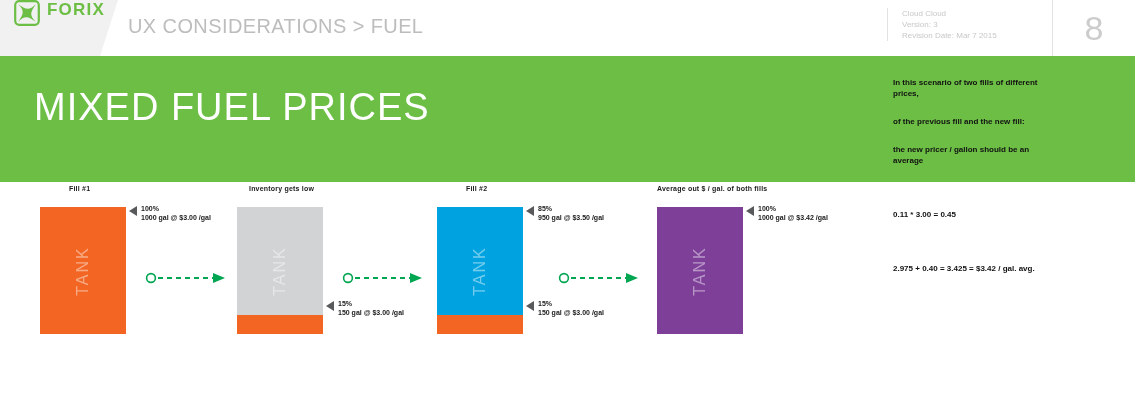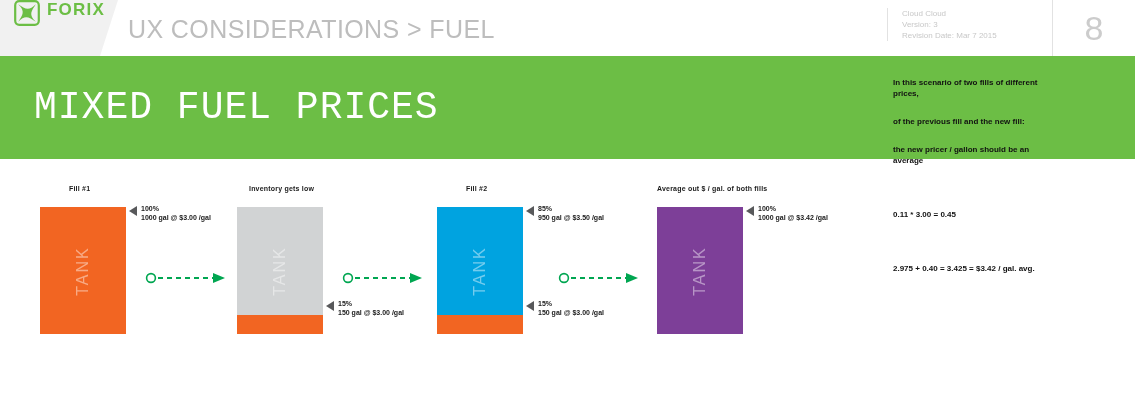--- a/index.html
+++ b/index.html
@@ -38,21 +38,21 @@
   .logo-text {
     margin-left: 7px;
     color: #6cbe45;
     font-size: 17px;
     font-weight: bold;
     letter-spacing: 1.2px;
   }
   .breadcrumb {
     position: absolute;
     left: 128px; top: 15px;
-    font-size: 25px;
+    font-size: 20px;
     color: #bdbdbd;
     letter-spacing: 0.4px;
     white-space: nowrap;
   }
   .meta-block {
     position: absolute;
     right: 98px; top: 8px;
     width: 150px;
     border-left: 1px solid #e2e2e2;
     padding-left: 14px;
@@ -71,23 +71,22 @@
     color: #cccccc;
     font-size: 34px;
     font-weight: 300;
     line-height: 1;
   }
 
   
   .title-band {
     position: absolute;
     left: 0; top: 56px;
-    width: 1135px; height: 103px;
+    width: 1135px; height: 126px;
     background: #6cbe45;
-    font-family: Liberation Mono, monospace;
   }
   .slide-title {
     position: absolute;
     left: 34px; top: 30px;
     color: #ffffff;
     font-size: 38px;
     font-weight: 300;
     letter-spacing: 1px;
   }
 

